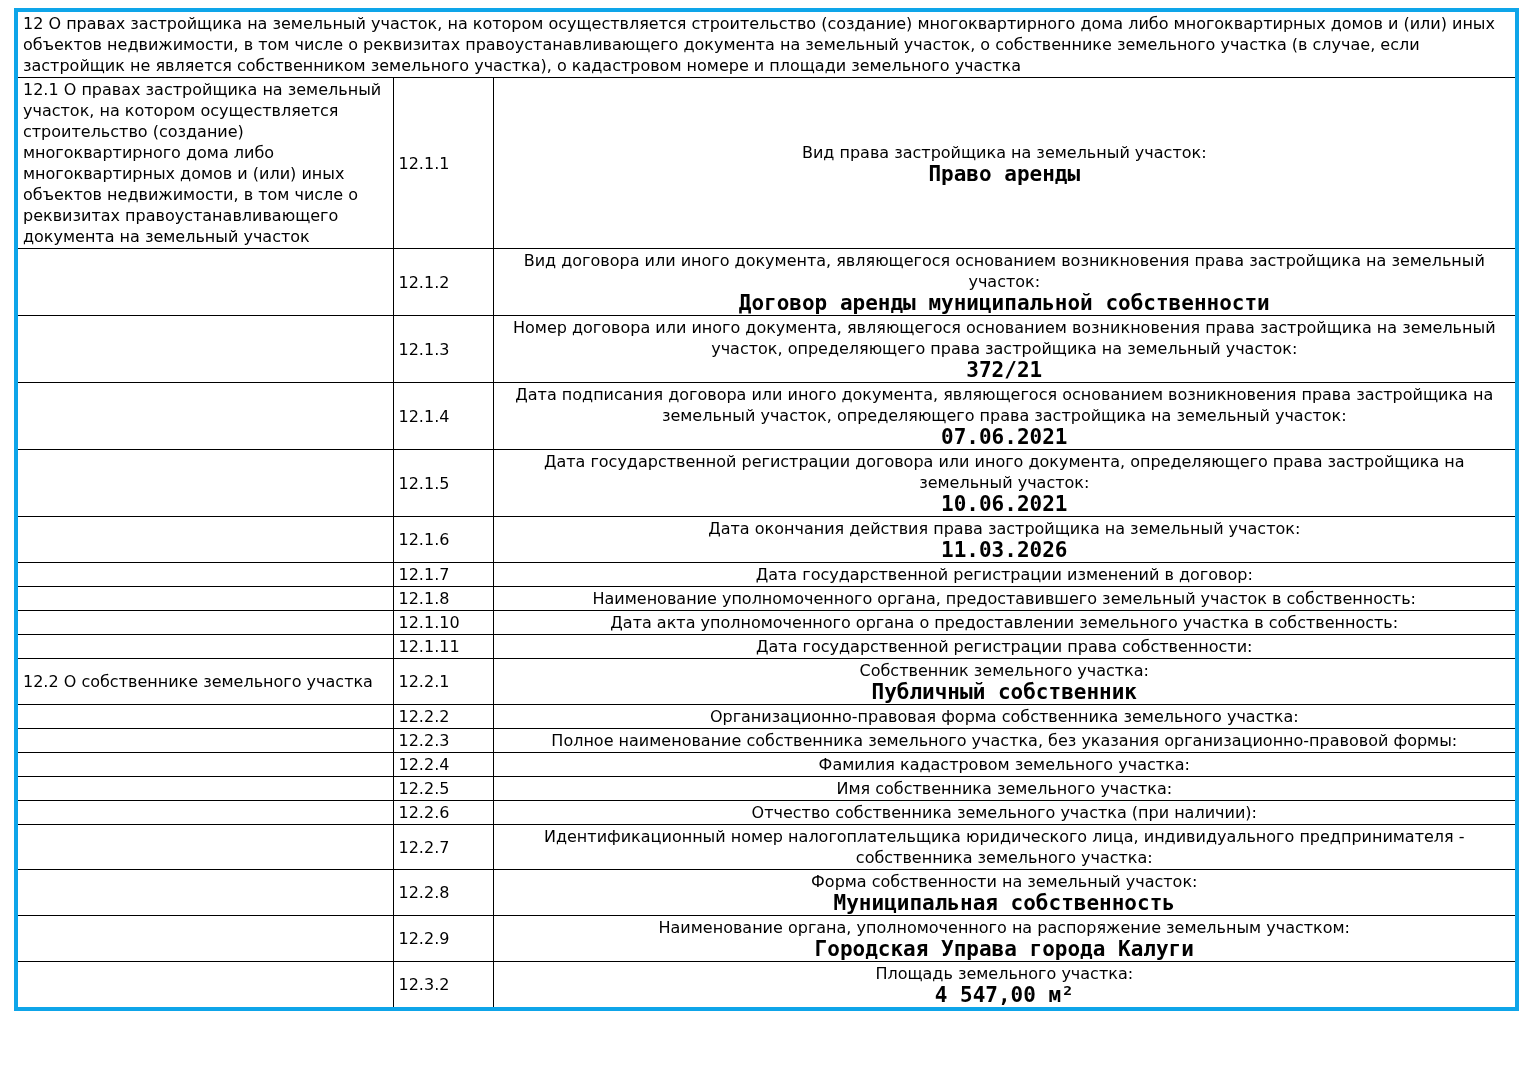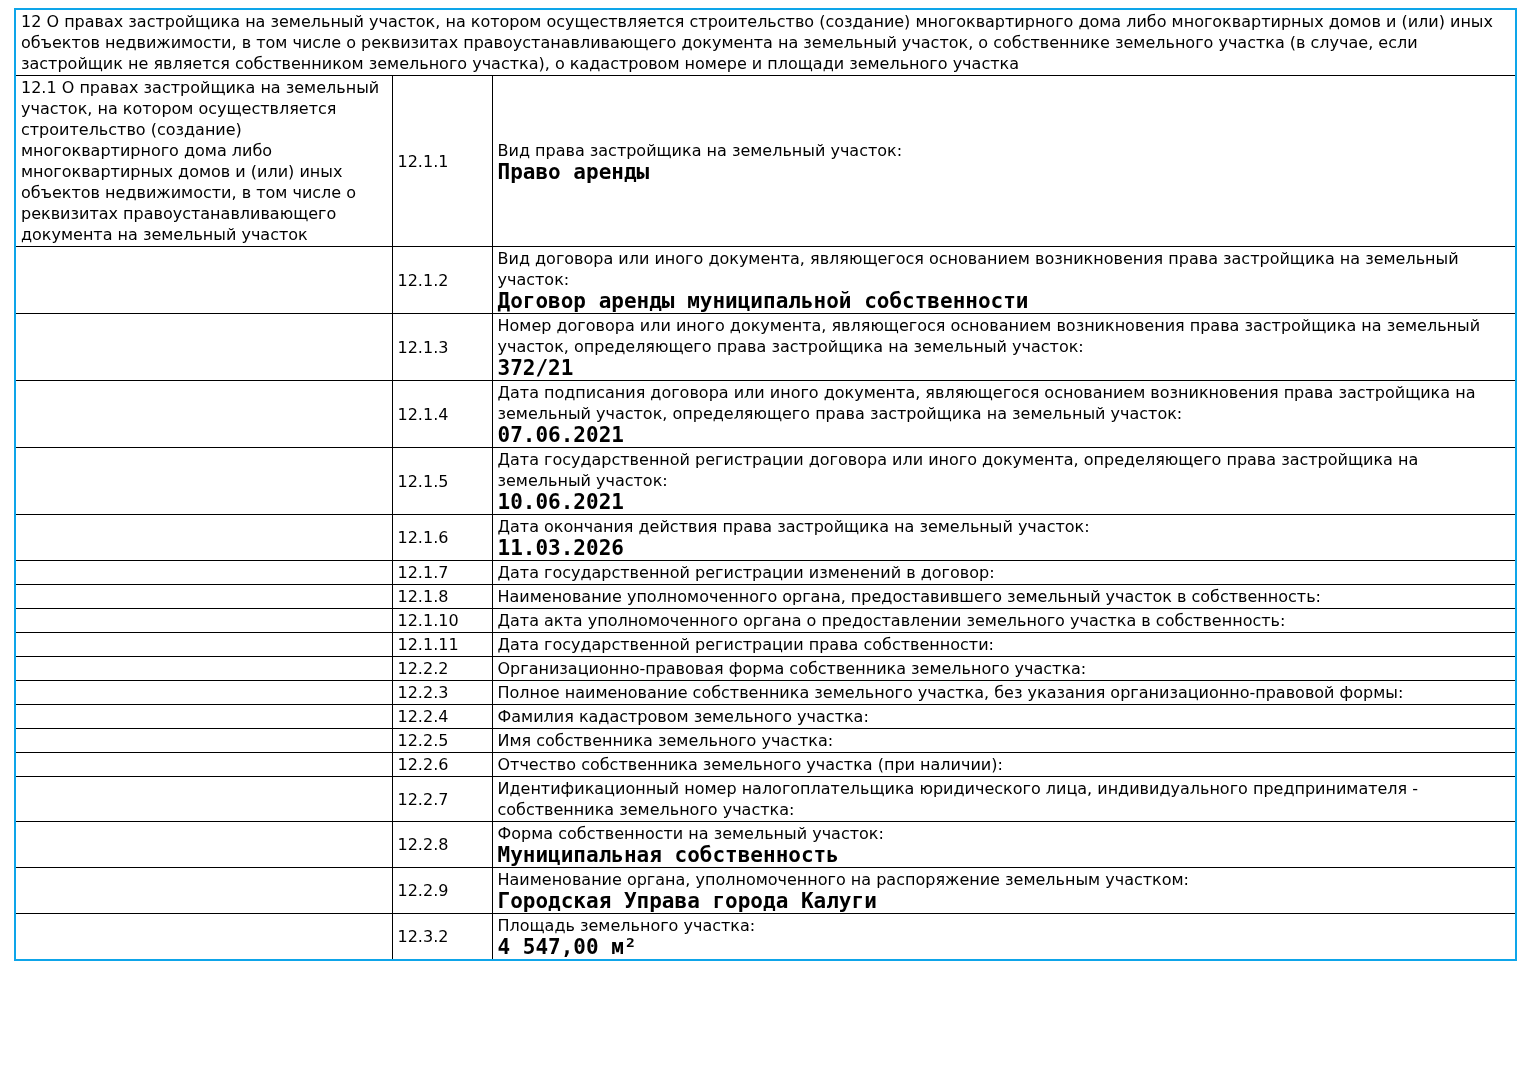--- a/index.html
+++ b/index.html
@@ -11,21 +11,21 @@
   }
   .page {
     width: 1529px;
     box-sizing: border-box;
     padding: 8px 14px 10px 14px;
   }
   table.decl {
     width: 1501px;
     border-collapse: collapse;
     table-layout: fixed;
-    border: 2px solid #0ea5e9;
+    border: 4px solid #0ea5e9;
   }
   table.decl td {
     border: 1px solid #000000;
     padding: 1px 5px;
     vertical-align: middle;
     font-size: 16px;
     line-height: 21px;
     word-wrap: break-word;
   }
   td.header-cell {
@@ -34,20 +34,21 @@
   }
   td.sec {
     vertical-align: top;
     margin-left: 48px;
   }
   td.code {
     vertical-align: middle;
   }
   td.val {
     vertical-align: middle;
+    text-align: center;
   }
   .field-value {
     font-family: "DejaVu Sans Mono", "Liberation Mono", monospace;
     font-weight: bold;
     font-size: 21px;
     line-height: 22px;
     white-space: pre-wrap;
   }
   .field-value:empty { display: none; }
 </style>
@@ -150,20 +151,28 @@
 
       <tr>
         <td class="sec"></td>
         <td class="code">12.1.11</td>
         <td class="val">
           <div>Дата государственной регистрации права собственности:</div>
 
         </td>
       </tr>
 
+      <tr>
+        <td class="sec">12.2 О собственнике земельного участка</td>
+        <td class="code">12.2.1</td>
+        <td class="val">
+          <div>Собственник земельного участка:</div>
+          <div class="field-value">Публичный собственник</div>
+        </td>
+      </tr>
 
       <tr>
         <td class="sec"></td>
         <td class="code">12.2.2</td>
         <td class="val">
           <div>Организационно-правовая форма собственника земельного участка:</div>
 
         </td>
       </tr>
 

